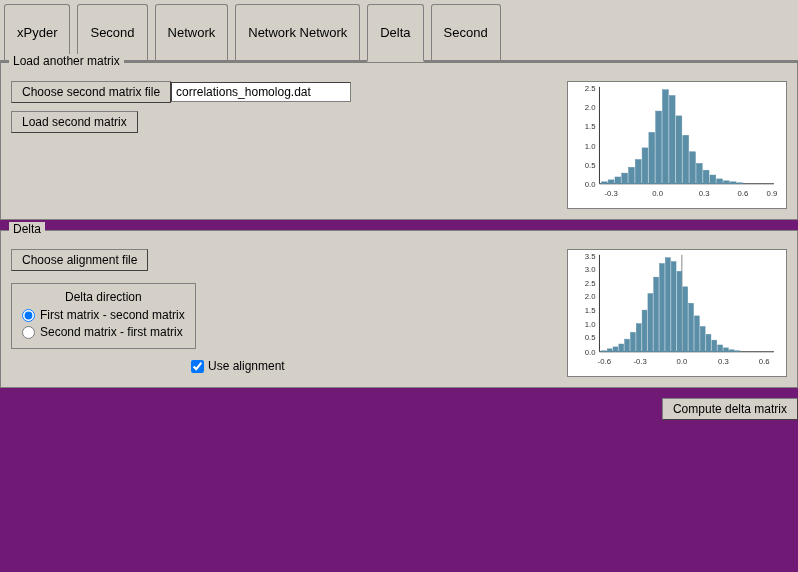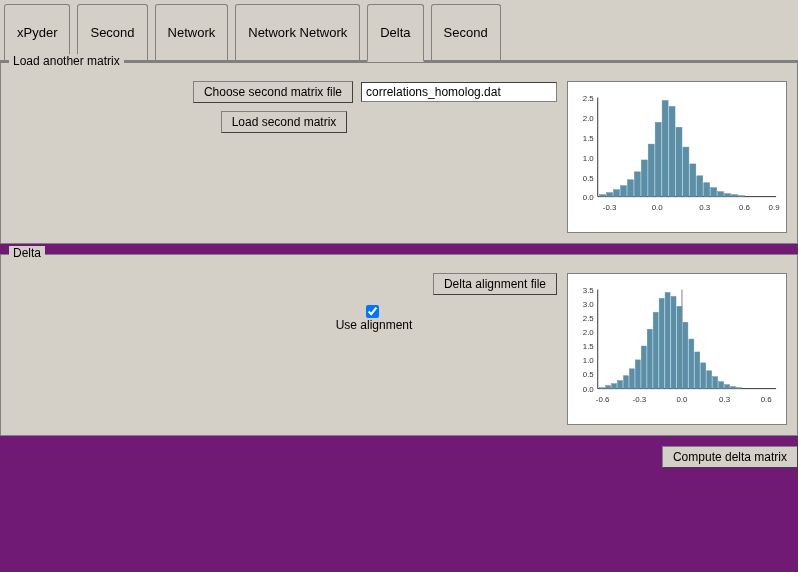--- a/index.html
+++ b/index.html
@@ -88,39 +88,39 @@
       font-size: 12px;
     }
 
     .text-input {
       border: 1px solid #808080;
       border-top-color: #404040;
       border-left-color: #404040;
       background: white;
       padding: 2px 4px;
       font-size: 12px;
-      width: 196px;
+      width: 180px;
     }
 
     
     .row {
       display: flex;
       flex-direction: row;
       align-items: center;
       margin-bottom: 8px;
     }
     .row-center {
-      justify-content: center;
-    }
-    .gap-8 { gap: 8px; justify-content: flex-end; }
+      justify-content: flex-start;
+    }
+    .gap-8 { gap: 0; }
 
     
     .chart-container {
       width: 220px;
-      height: 152px;
+      height: 128px;
       background: white;
       border: 1px solid #808080;
       position: relative;
       overflow: hidden;
     }
     .chart-container svg {
       width: 100%;
       height: 100%;
     }
 
@@ -244,23 +244,34 @@
         </div>
       </div>
     </div>
   </div>
 
   <div class="panel">
     <span class="panel-title">Delta</span>
     <div class="panel-body">
       <div class="delta-left">
         <div class="row gap-8">
-          <button class="btn">Delta alignment file</button>
-        </div>
-        <div class="checkbox-row" style="margin-left: 180px; flex-direction: column;">
+          <button class="btn">Choose alignment file</button>
+        </div>
+        <div class="direction-box">
+          <div class="direction-title">Delta direction</div>
+          <div class="radio-row">
+            <input type="radio" name="delta-direction" checked="" style="">
+            <span>First matrix - second matrix</span>
+          </div>
+          <div class="radio-row">
+            <input type="radio" name="delta-direction" style="">
+            <span>Second matrix - first matrix</span>
+          </div>
+        </div>
+        <div class="checkbox-row" style="margin-left: 180px;">
           <input type="checkbox" checked="" style="">
           <span>Use alignment</span>
         </div>
       </div>
       <div class="panel-right">
         <div class="chart-container">
           <svg viewBox="0 0 220 130" xmlns="http://www.w3.org/2000/svg">
 
             <rect x="30" y="5" width="180" height="100" fill="white"></rect>
 

